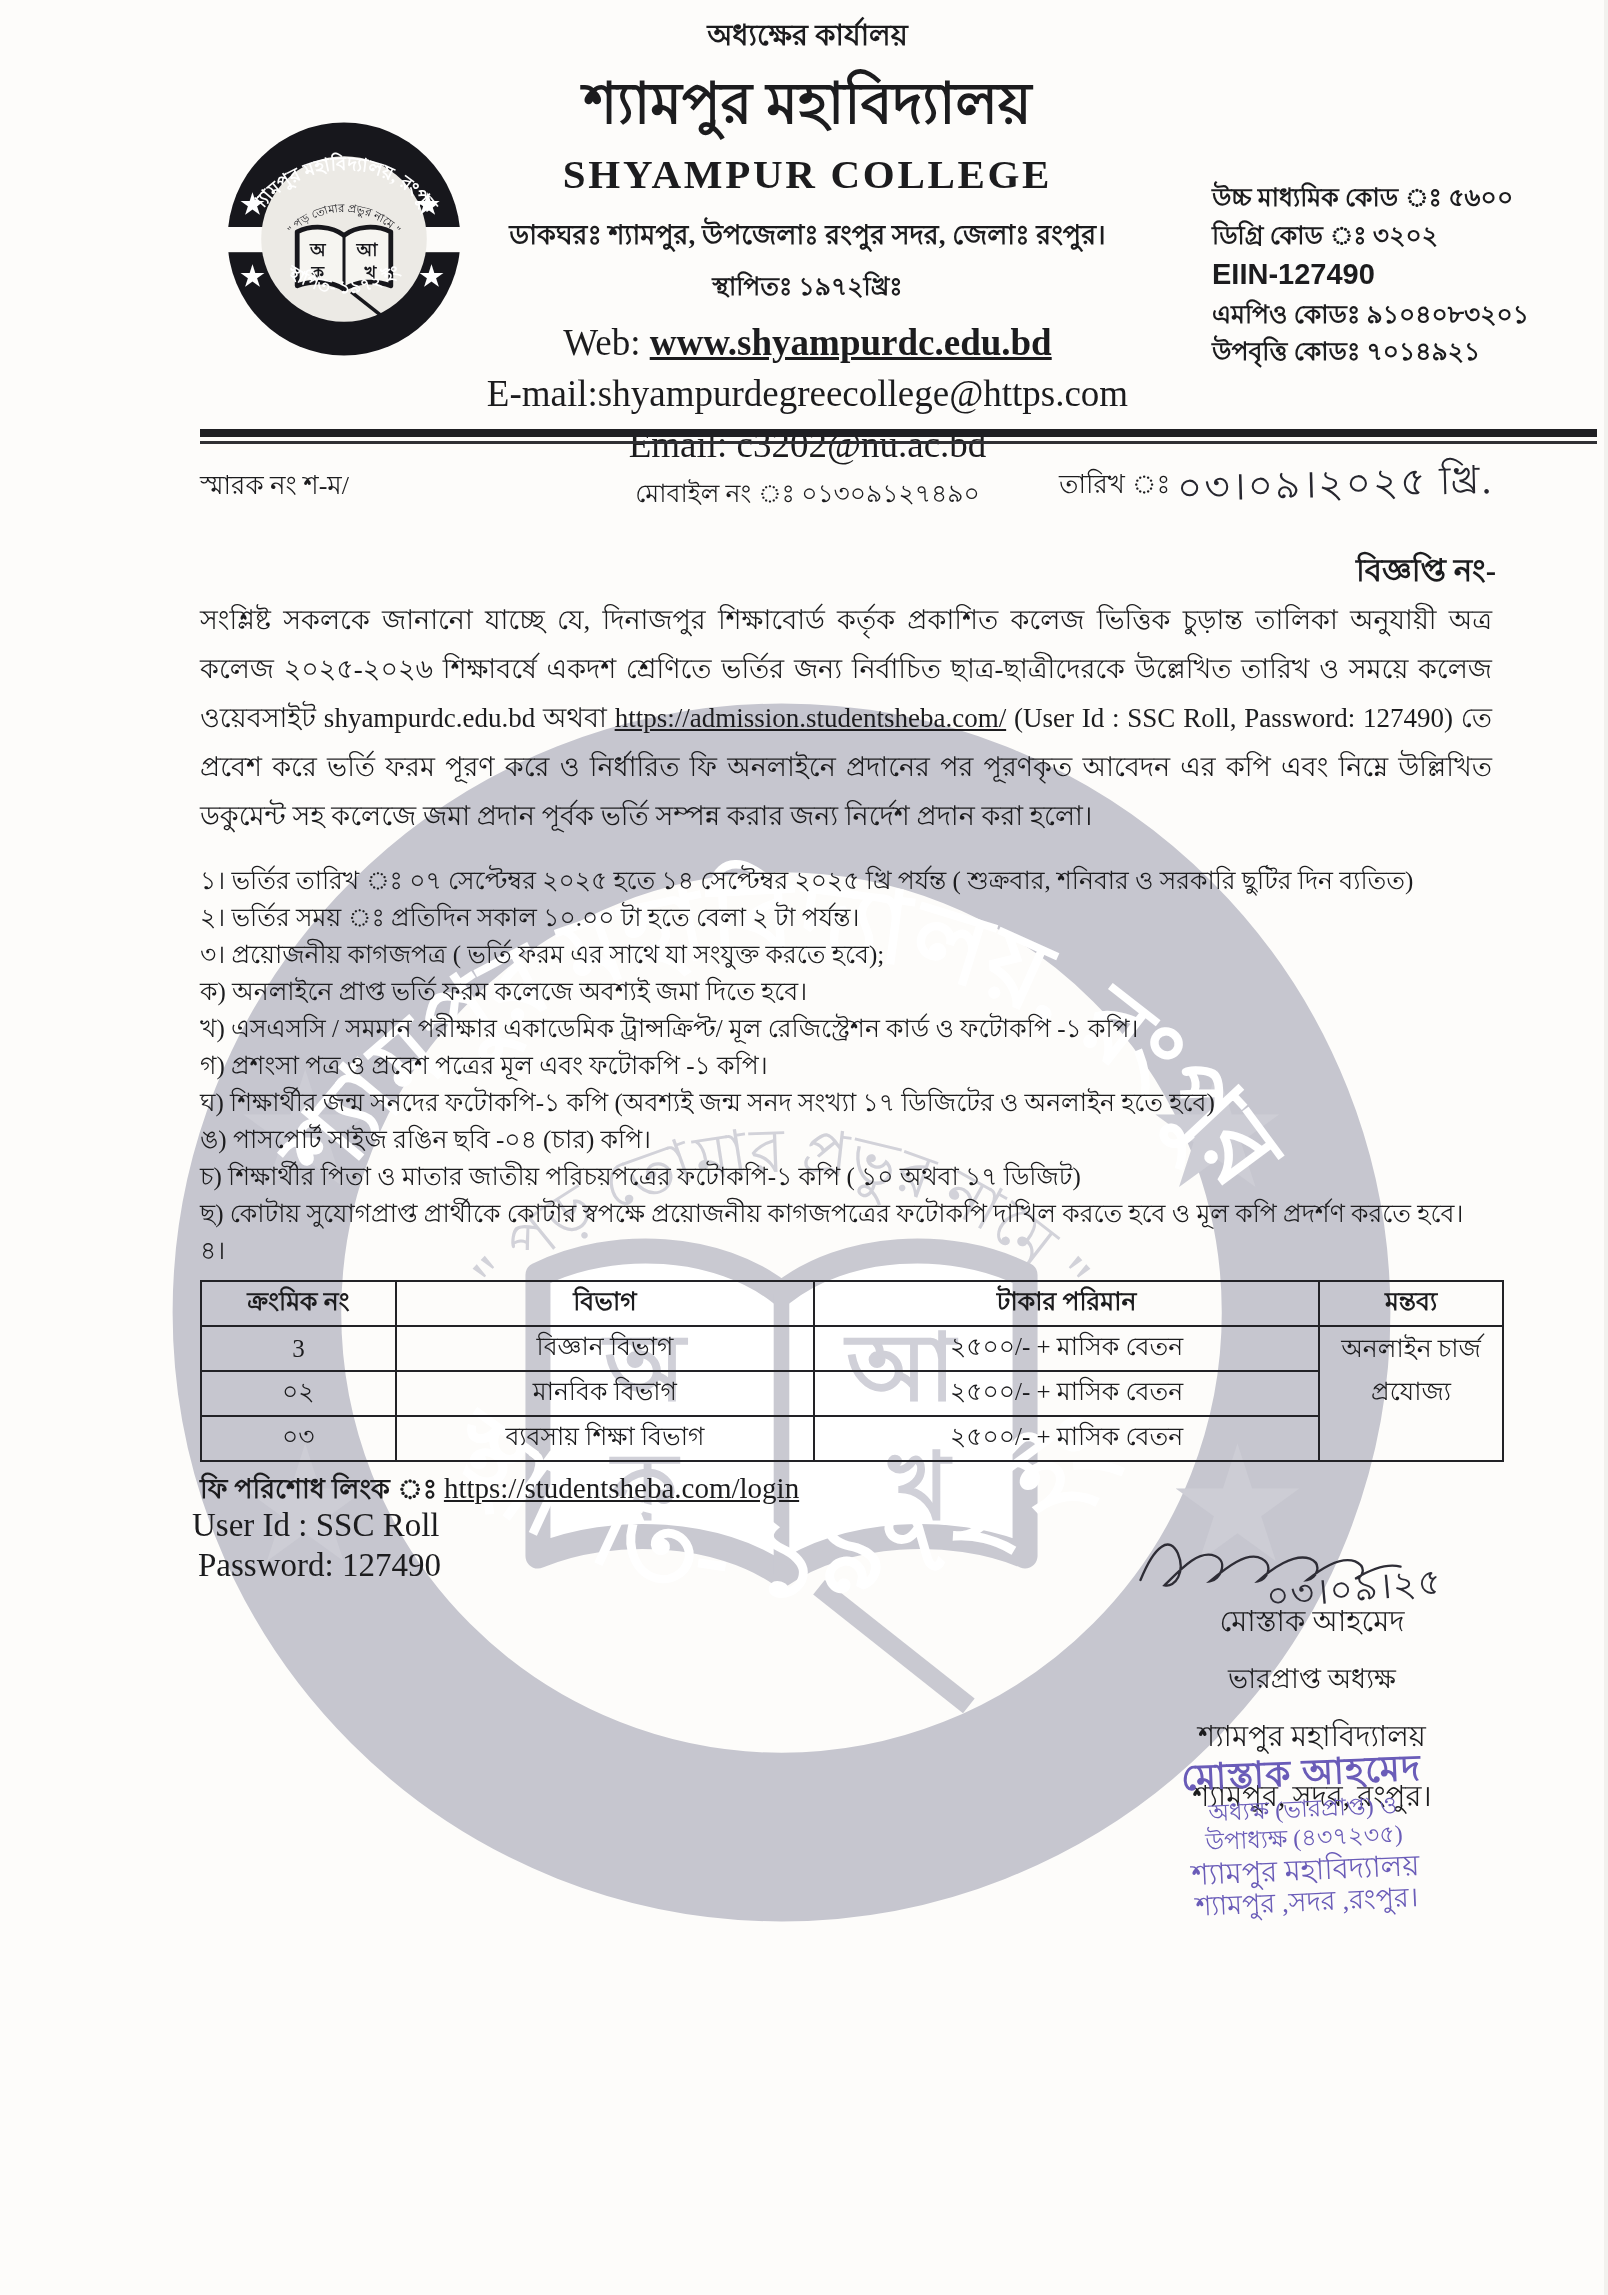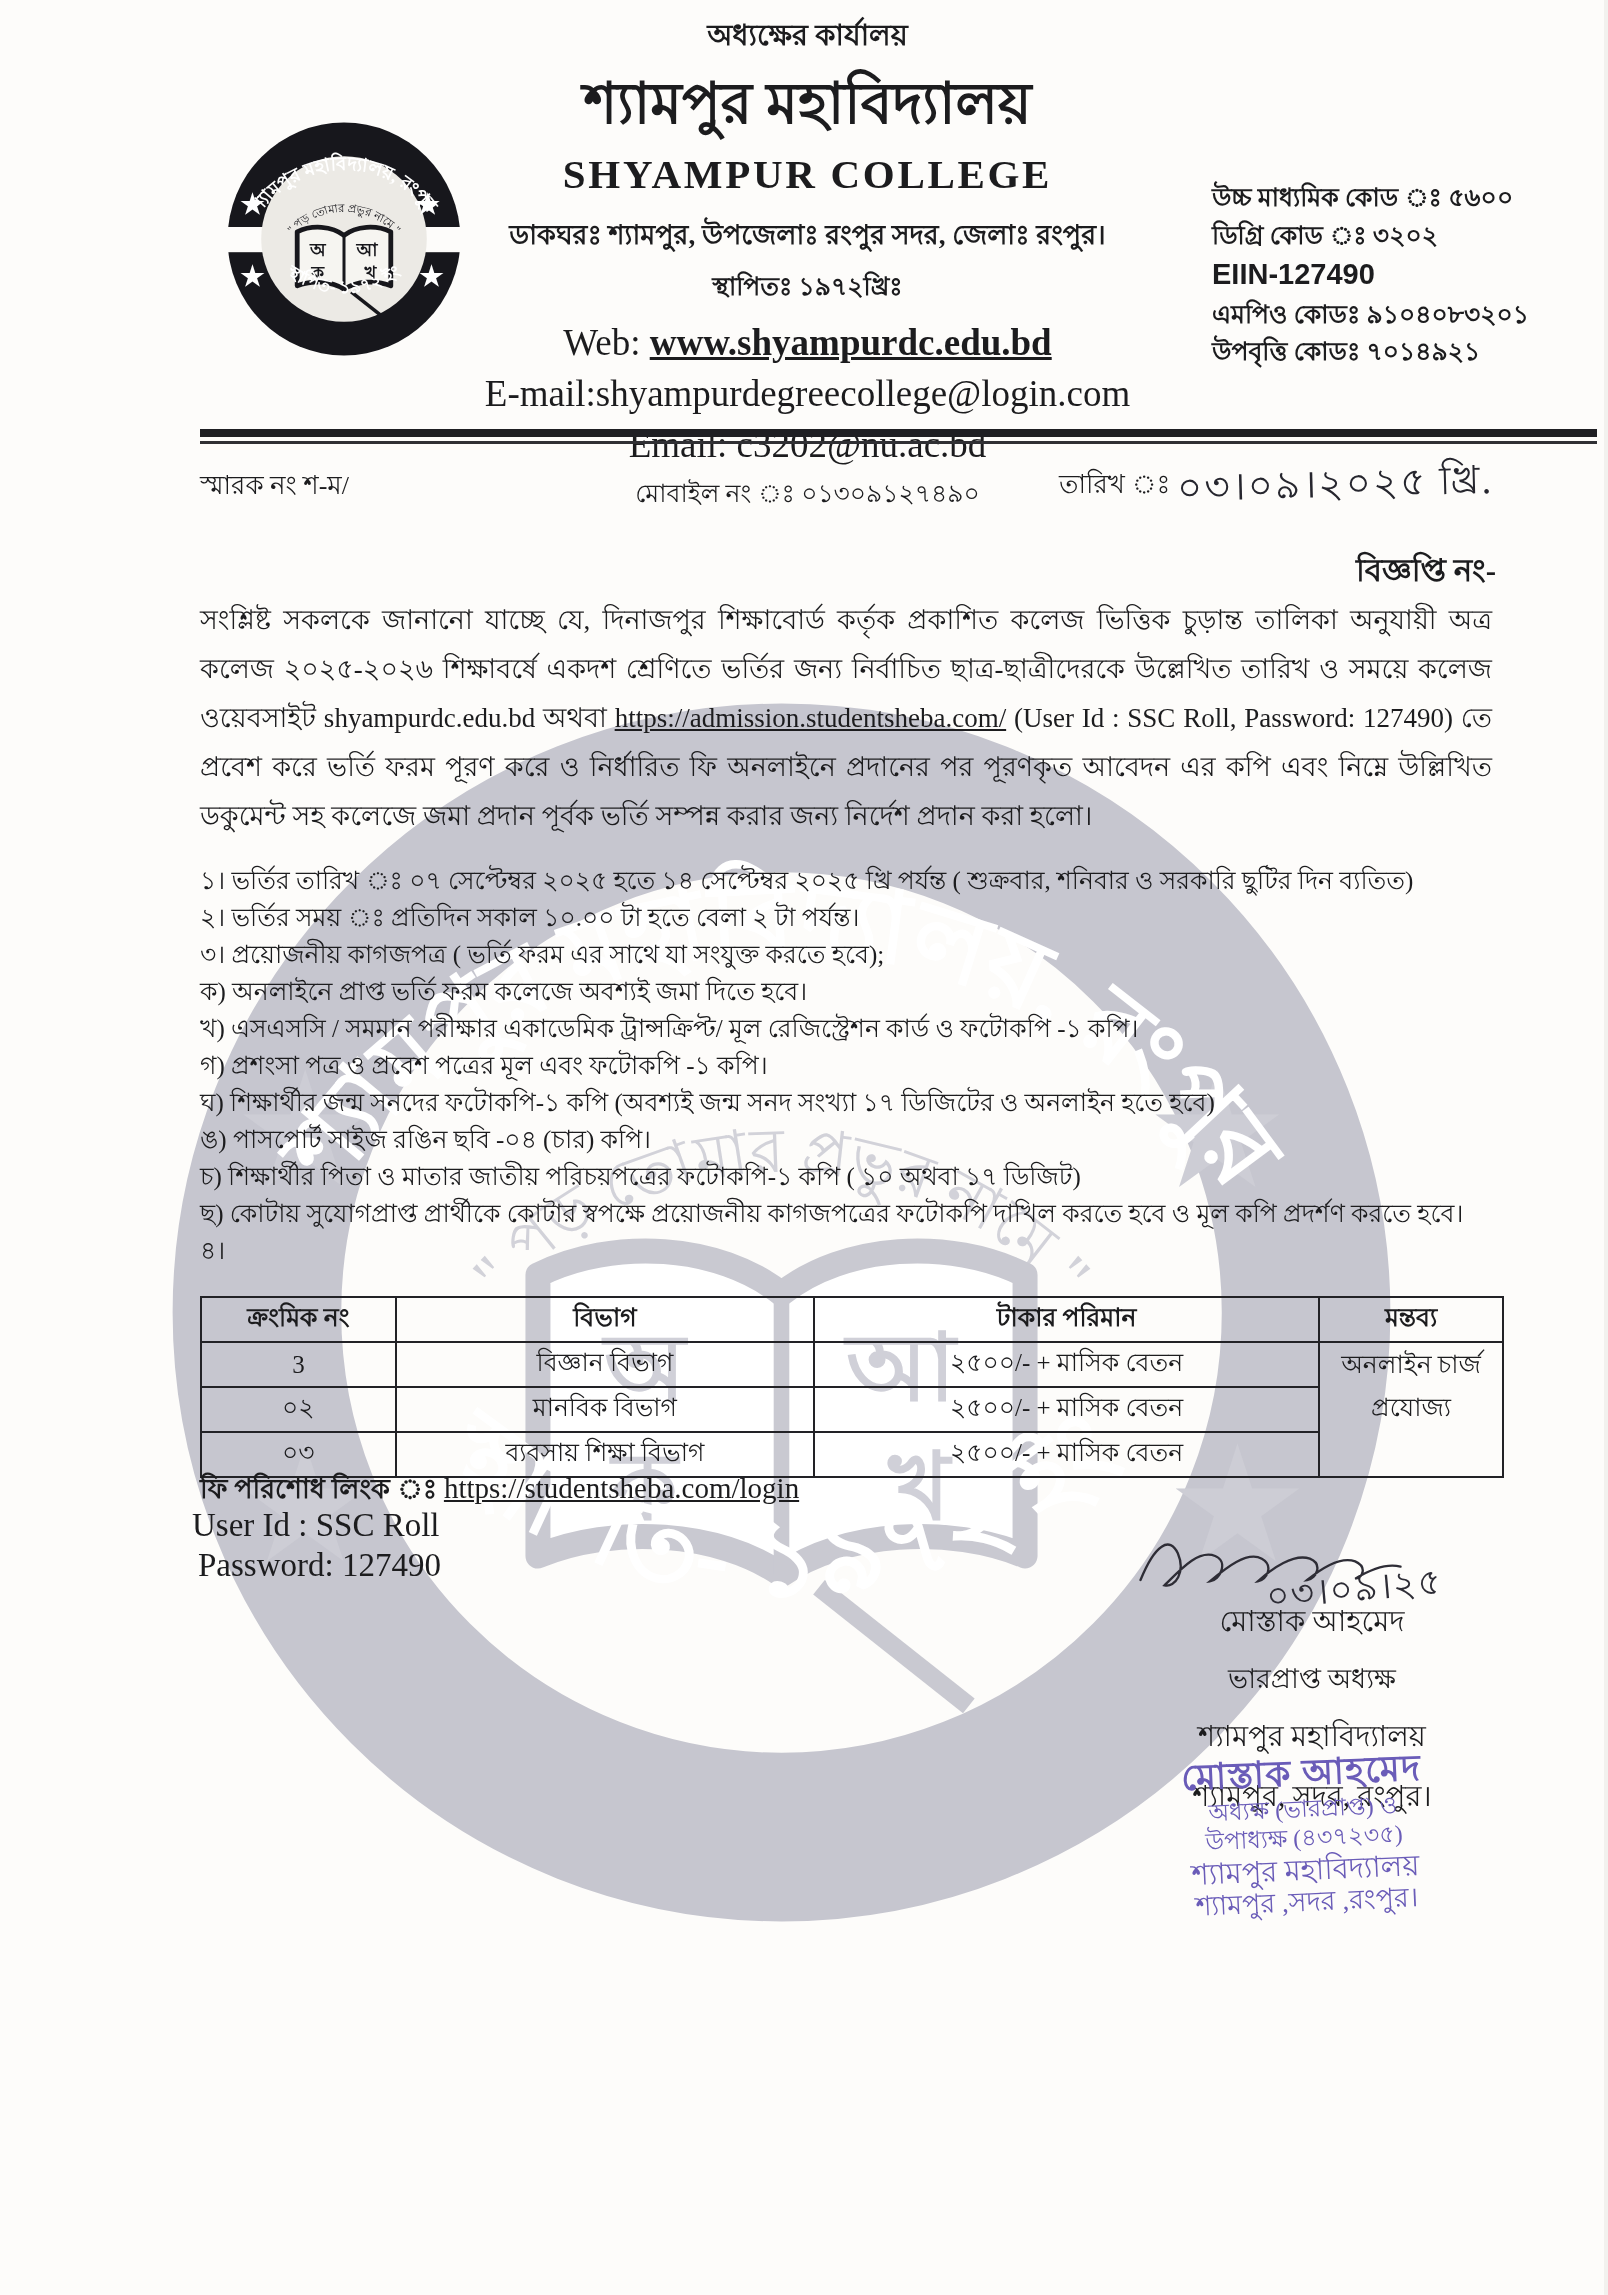--- a/index.html
+++ b/index.html
@@ -46,21 +46,21 @@
         transform:rotate(-1.5deg);vertical-align:-4px;}
 
   
   .title{left:160px;top:546px;width:1336px;text-align:right;font-size:31px;font-weight:bold;}
   .para{left:200px;top:596px;width:1292px;font-size:27px;line-height:49px;text-align:justify;}
   .items{left:200px;top:866px;width:1301px;}
   .items .it{font-size:25px;line-height:29px;margin-bottom:8px;}
 
   
   .fee-table{left:200px;top:1280px;width:1304px;}
-  table{border-collapse:collapse;width:100%;background:transparent;margin-top:16px;}
+  table{border-collapse:collapse;width:100%;background:transparent;}
   th,td{border:2.7px solid #222226;font-size:25px;padding:0 5.3px;text-align:center;}
   th{height:37px;font-weight:bold;}
   td{height:43px;}
   td.remark{vertical-align:top;line-height:43px;font-size:25px;}
   col.c1{width:195px;}col.c2{width:419px;}col.c3{width:506px;}col.c4{width:184px;}
 
   
   .fee-link{left:200px;top:1468px;font-size:27px;}
   .fee-link .lbl{font-weight:bold;}
   .fee-link .url{font-size:29px;}
@@ -164,21 +164,21 @@
 
   <div class="layer head-col">
     <div class="office-line">অধ্যক্ষের কার্যালয়</div>
     <div class="college-bn">শ্যামপুর মহাবিদ্যালয়</div>
     <div class="college-en">SHYAMPUR COLLEGE</div>
     <div class="addr-line">ডাকঘরঃ শ্যামপুর, উপজেলাঃ রংপুর সদর, জেলাঃ রংপুর।</div>
     <div class="estd-line">স্থাপিতঃ ১৯৭২খ্রিঃ</div>
     <div class="web-line">
       <span>Web: </span><span class="u b">www.shyampurdc.edu.bd</span>
     </div>
-    <div class="mail-line">E-mail:shyampurdegreecollege@login.com</div>
+    <div class="mail-line">E-mail:shyampurdegreecollege@https.com</div>
     <div class="mail-line">Email: c3202@nu.ac.bd</div>
     <div class="mobile-line">মোবাইল নং ঃ ০১৩০৯১২৭৪৯০</div>
   </div>
 
   <div class="layer codes">
     <div>উচ্চ মাধ্যমিক কোড ঃ ৫৬০০</div>
     <div>ডিগ্রি কোড ঃ ৩২০২</div>
     <div class="eiin">EIIN-127490</div>
     <div>এমপিও কোডঃ ৯১০৪০৮৩২০১</div>
     <div>উপবৃত্তি কোডঃ ৭০১৪৯২১</div>

